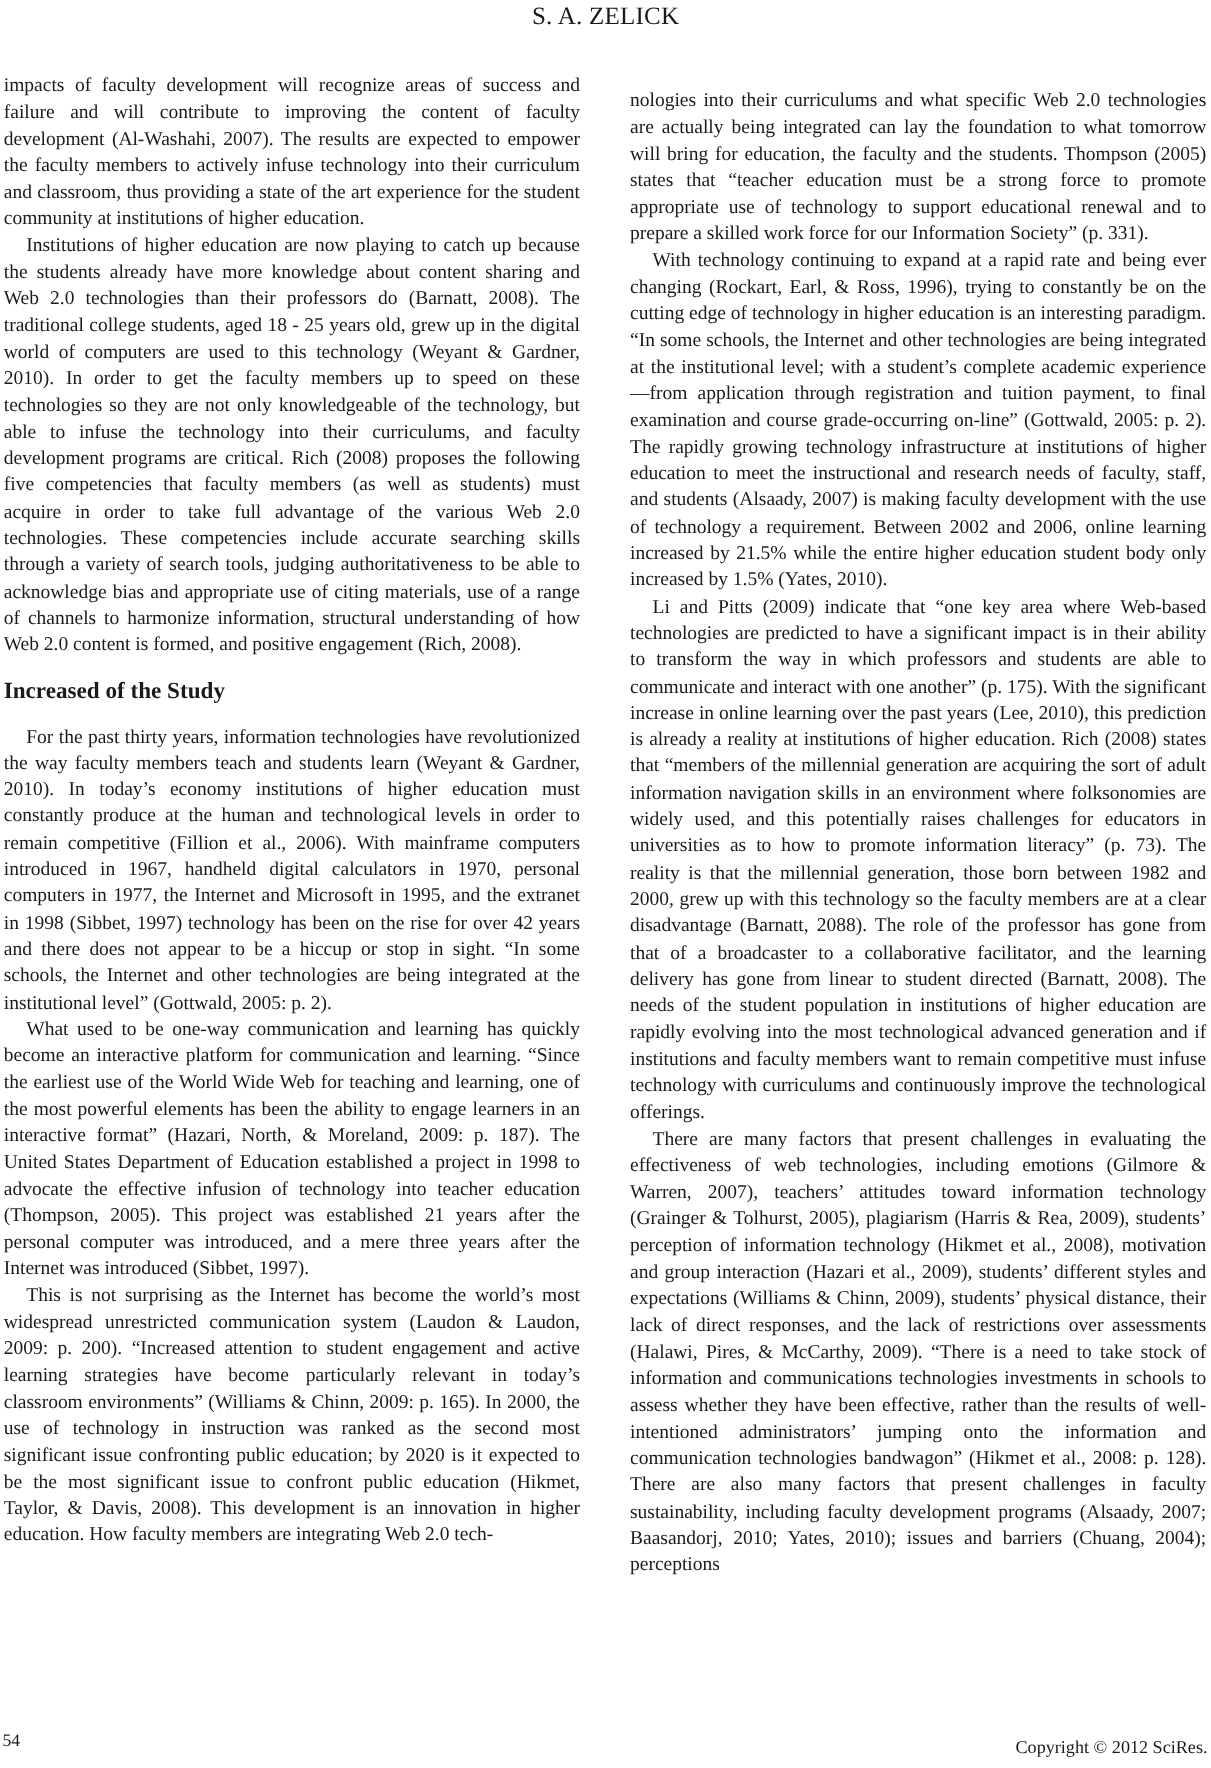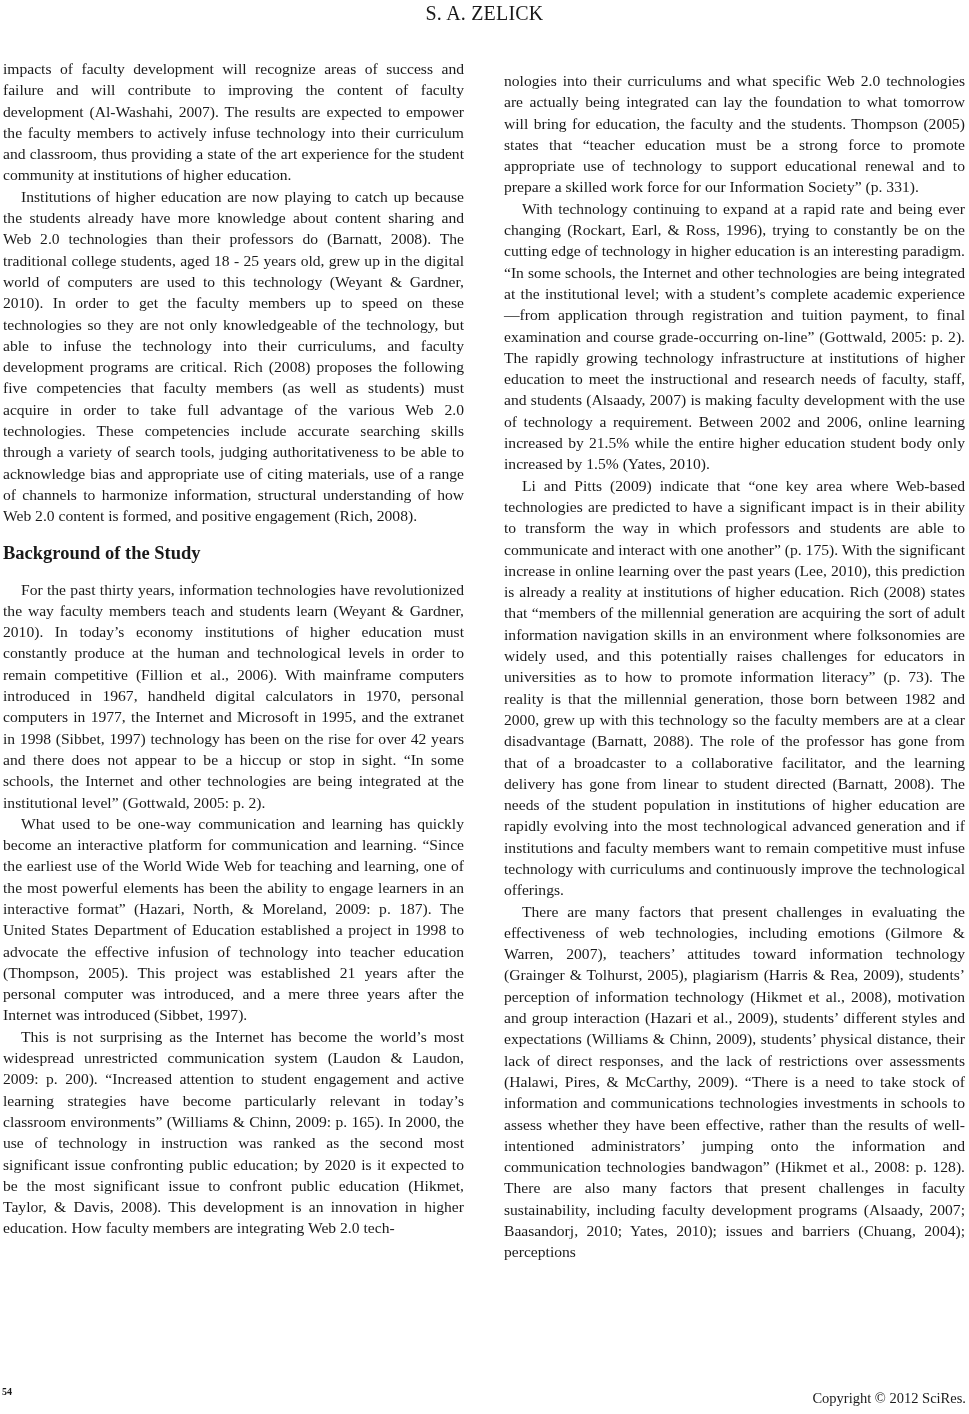--- a/index.html
+++ b/index.html
@@ -19,35 +19,35 @@
   }
   .col.left { left: 3px; font-family: Liberation Serif, serif; }
   .col.right { left: 504px; top: 22px; margin-top: 48px; }
   .col p { margin: 0; text-indent: 0; }
   .col p.indent { text-indent: 18px; }
   .col h2 {
     margin: 14px 0 14px 0; font-size: 18.5px; font-weight: bold;
     line-height: 24px; text-align: left;
   }
   .page-number {
-    position: absolute; left: 2px; top: 1386px; font-size: 10px; font-weight: bold;
+    position: absolute; left: 2px; top: 1386px; font-size: 14px;
   }
   .copyright {
     position: absolute; right: 3px; top: 1390px; font-size: 14.5px;
   }
 </style>
 </head>
 <body>
 
 <div class="running-head">S. A. ZELICK</div>
 
 <div class="col left">
   <p>impacts of faculty development will recognize areas of success and failure and will contribute to improving the content of faculty development (Al-Washahi, 2007). The results are expected to empower the faculty members to actively infuse technology into their curriculum and classroom, thus providing a state of the art experience for the student community at institutions of higher education.</p>
   <p class="indent">Institutions of higher education are now playing to catch up because the students already have more knowledge about content sharing and Web 2.0 technologies than their professors do (Barnatt, 2008). The traditional college students, aged 18 - 25 years old, grew up in the digital world of computers are used to this technology (Weyant &amp; Gardner, 2010). In order to get the faculty members up to speed on these technologies so they are not only knowledgeable of the technology, but able to infuse the technology into their curriculums, and faculty development programs are critical. Rich (2008) proposes the following five competencies that faculty members (as well as students) must acquire in order to take full advantage of the various Web 2.0 technologies. These competencies include accurate searching skills through a variety of search tools, judging authoritativeness to be able to acknowledge bias and appropriate use of citing materials, use of a range of channels to harmonize information, structural understanding of how Web 2.0 content is formed, and positive engagement (Rich, 2008).</p>
-  <h2>Background of the Study</h2>
+  <h2>Increased of the Study</h2>
   <p class="indent">For the past thirty years, information technologies have revolutionized the way faculty members teach and students learn (Weyant &amp; Gardner, 2010). In today’s economy institutions of higher education must constantly produce at the human and technological levels in order to remain competitive (Fillion et al., 2006). With mainframe computers introduced in 1967, handheld digital calculators in 1970, personal computers in 1977, the Internet and Microsoft in 1995, and the extranet in 1998 (Sibbet, 1997) technology has been on the rise for over 42 years and there does not appear to be a hiccup or stop in sight. “In some schools, the Internet and other technologies are being integrated at the institutional level” (Gottwald, 2005: p. 2).</p>
   <p class="indent">What used to be one-way communication and learning has quickly become an interactive platform for communication and learning. “Since the earliest use of the World Wide Web for teaching and learning, one of the most powerful elements has been the ability to engage learners in an interactive format” (Hazari, North, &amp; Moreland, 2009: p. 187). The United States Department of Education established a project in 1998 to advocate the effective infusion of technology into teacher education (Thompson, 2005). This project was established 21 years after the personal computer was introduced, and a mere three years after the Internet was introduced (Sibbet, 1997).</p>
   <p class="indent">This is not surprising as the Internet has become the world’s most widespread unrestricted communication system (Laudon &amp; Laudon, 2009: p. 200). “Increased attention to student engagement and active learning strategies have become particularly relevant in today’s classroom environments” (Williams &amp; Chinn, 2009: p. 165). In 2000, the use of technology in instruction was ranked as the second most significant issue confronting public education; by 2020 is it expected to be the most significant issue to confront public education (Hikmet, Taylor, &amp; Davis, 2008). This development is an innovation in higher education. How faculty members are integrating Web 2.0 tech-</p>
 </div>
 
 <div class="col right">
   <p>nologies into their curriculums and what specific Web 2.0 technologies are actually being integrated can lay the foundation to what tomorrow will bring for education, the faculty and the students. Thompson (2005) states that “teacher education must be a strong force to promote appropriate use of technology to support educational renewal and to prepare a skilled work force for our Information Society” (p. 331).</p>
   <p class="indent">With technology continuing to expand at a rapid rate and being ever changing (Rockart, Earl, &amp; Ross, 1996), trying to constantly be on the cutting edge of technology in higher education is an interesting paradigm. “In some schools, the Internet and other technologies are being integrated at the institutional level; with a student’s complete academic experience—from application through registration and tuition payment, to final examination and course grade-occurring on-line” (Gottwald, 2005: p. 2). The rapidly growing technology infrastructure at institutions of higher education to meet the instructional and research needs of faculty, staff, and students (Alsaady, 2007) is making faculty development with the use of technology a requirement. Between 2002 and 2006, online learning increased by 21.5% while the entire higher education student body only increased by 1.5% (Yates, 2010).</p>
   <p class="indent">Li and Pitts (2009) indicate that “one key area where Web-based technologies are predicted to have a significant impact is in their ability to transform the way in which professors and students are able to communicate and interact with one another” (p. 175). With the significant increase in online learning over the past years (Lee, 2010), this prediction is already a reality at institutions of higher education. Rich (2008) states that “members of the millennial generation are acquiring the sort of adult information navigation skills in an environment where folksonomies are widely used, and this potentially raises challenges for educators in universities as to how to promote information literacy” (p. 73). The reality is that the millennial generation, those born between 1982 and 2000, grew up with this technology so the faculty members are at a clear disadvantage (Barnatt, 2088). The role of the professor has gone from that of a broadcaster to a collaborative facilitator, and the learning delivery has gone from linear to student directed (Barnatt, 2008). The needs of the student population in institutions of higher education are rapidly evolving into the most technological advanced generation and if institutions and faculty members want to remain competitive must infuse technology with curriculums and continuously improve the technological offerings.</p>
   <p class="indent">There are many factors that present challenges in evaluating the effectiveness of web technologies, including emotions (Gilmore &amp; Warren, 2007), teachers’ attitudes toward information technology (Grainger &amp; Tolhurst, 2005), plagiarism (Harris &amp; Rea, 2009), students’ perception of information technology (Hikmet et al., 2008), motivation and group interaction (Hazari et al., 2009), students’ different styles and expectations (Williams &amp; Chinn, 2009), students’ physical distance, their lack of direct responses, and the lack of restrictions over assessments (Halawi, Pires, &amp; McCarthy, 2009). “There is a need to take stock of information and communications technologies investments in schools to assess whether they have been effective, rather than the results of well-intentioned administrators’ jumping onto the information and communication technologies bandwagon” (Hikmet et al., 2008: p. 128). There are also many factors that present challenges in faculty sustainability, including faculty development programs (Alsaady, 2007; Baasandorj, 2010; Yates, 2010); issues and barriers (Chuang, 2004); perceptions</p>

